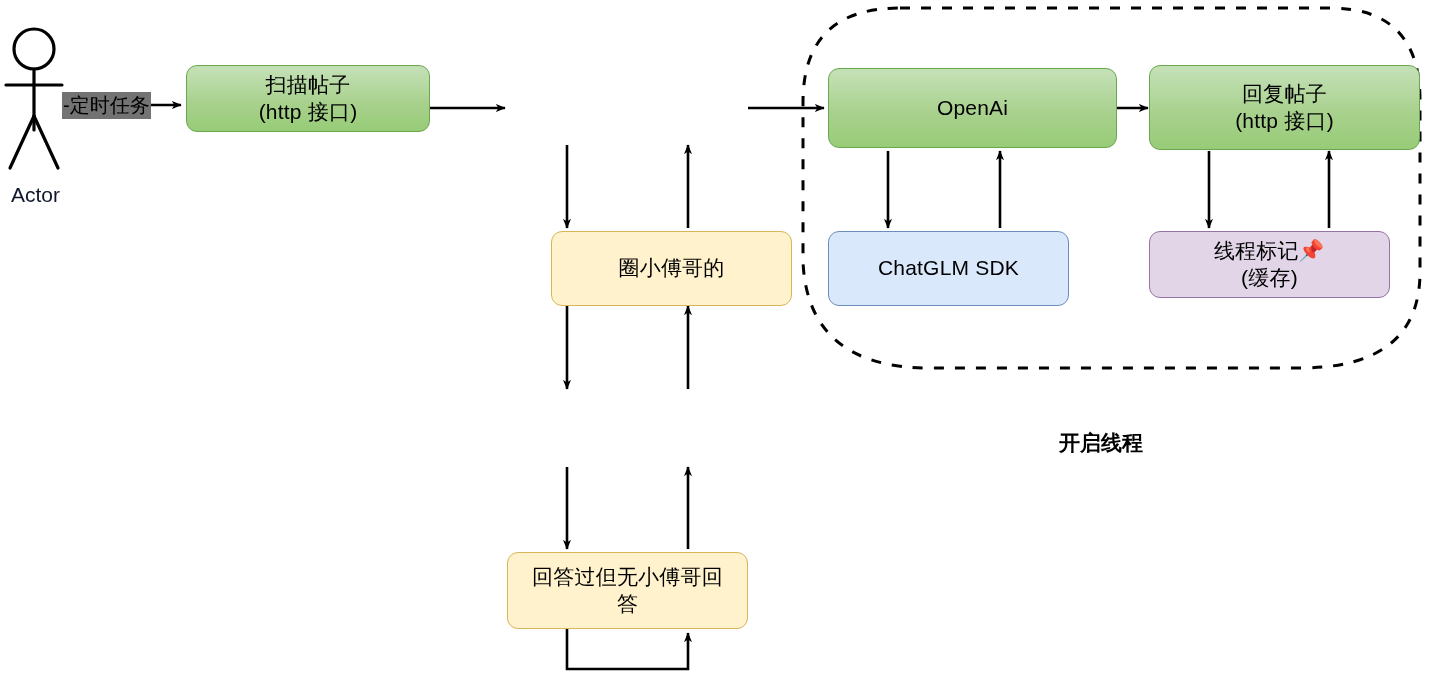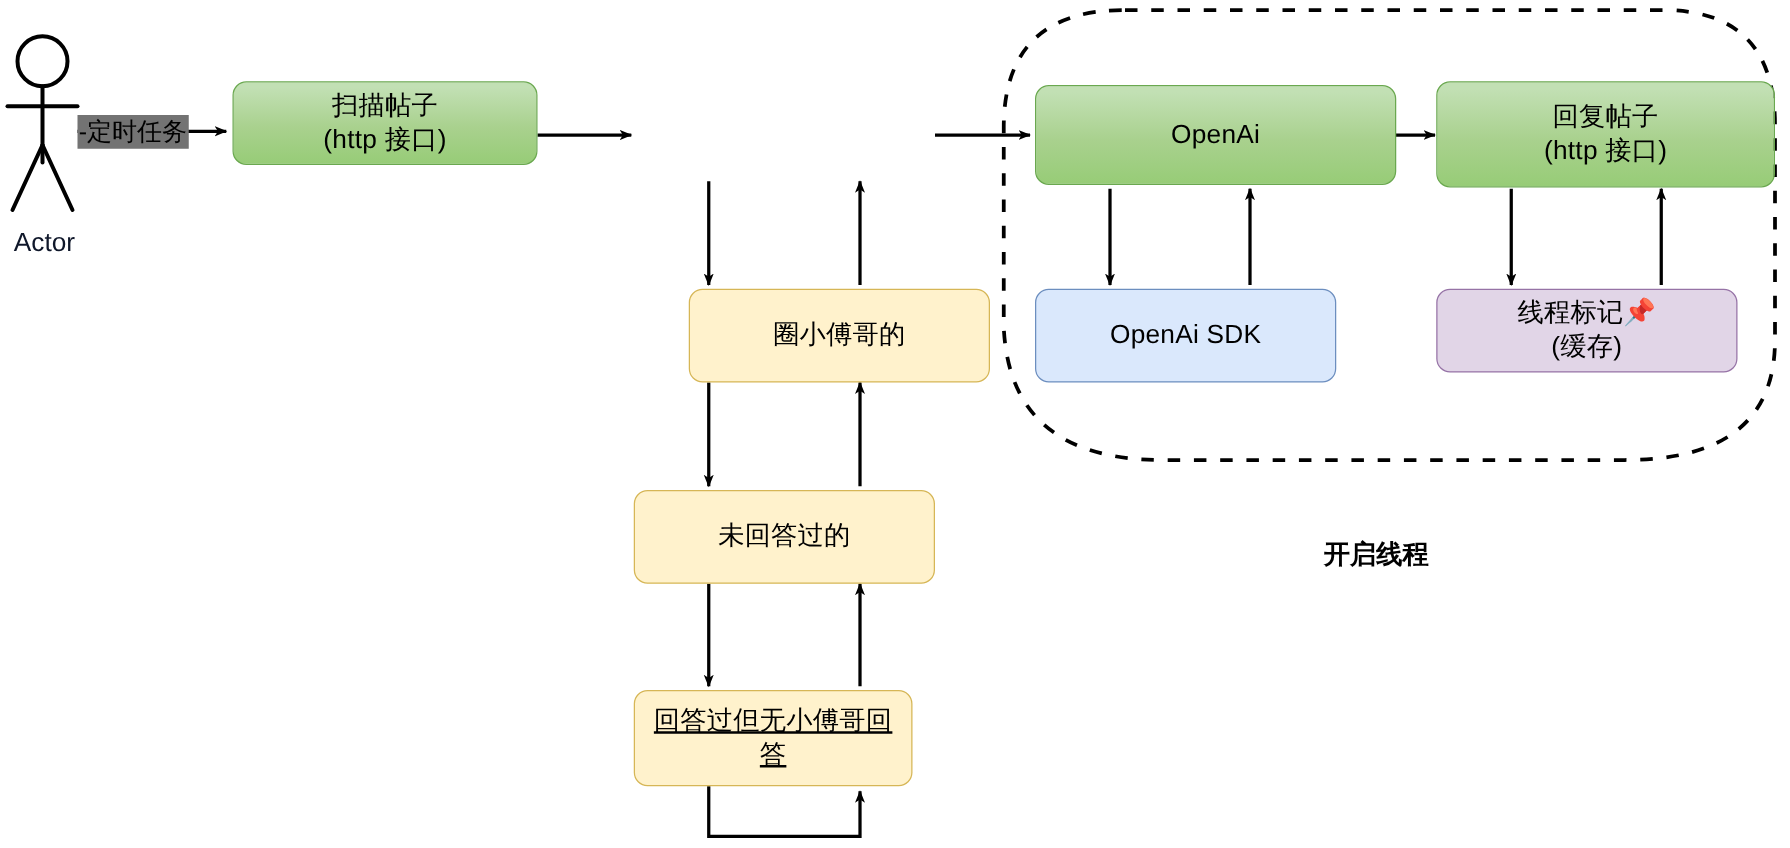--- a/index.html
+++ b/index.html
@@ -146,28 +146,27 @@
 
   <div class="node node-green" style="left:186px; top:65px; width:244px; height:67px;">扫描帖子
 (http 接口)</div>
 
 
   <div class="node node-green" style="left:828px; top:68px; width:289px; height:80px;">OpenAi</div>
 
   <div class="node node-green" style="left:1149px; top:65px; width:271px; height:85px;">回复帖子
 (http 接口)</div>
 
-  <div class="node node-blue" style="left:828px; top:231px; width:241px; height:75px;">OpenAi SDK</div>
+  <div class="node node-blue" style="left:828px; top:231px; width:241px; height:75px;">ChatGLM SDK</div>
 
   <div class="node node-purple" style="left:1149px; top:231px; width:241px; height:67px;">线程标记📌
 (缓存)</div>
 
   <div class="node node-yellow" style="left:507px; top:231px; width:241px; height:75px;margin-left:44px;">圈小傅哥的</div>
 
-  <div class="node node-yellow" style="left:507px; top:392px; width:241px; height:75px;">未回答过的</div>
 
-  <div class="node node-yellow" style="left:507px; top:552px; width:223px; height:77px;text-decoration:underline;">回答过但无小傅哥回
+  <div class="node node-yellow" style="left:507px; top:552px; width:241px; height:77px;">回答过但无小傅哥回
 答</div>
 
   <div class="plain-label bold" style="left:1059px; top:385px;">开启线程</div>
 
 
 </div>
 
 </body></html>

